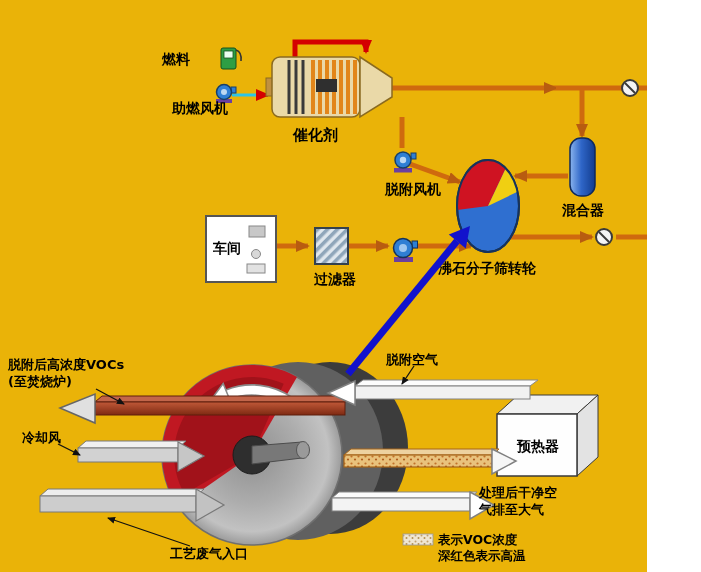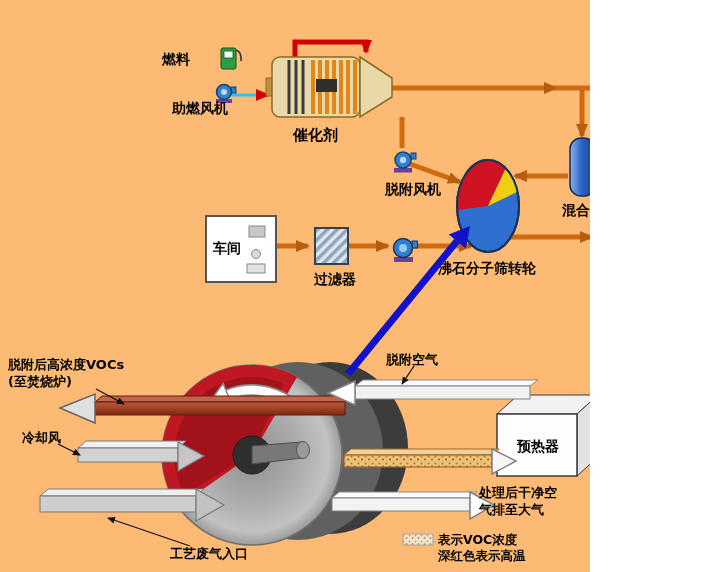--- a/index.html
+++ b/index.html
@@ -1,16 +1,16 @@
 <!DOCTYPE html>
 <html><head>
 <meta charset="utf-8">
 <style>
   html,body{margin:0;padding:0;background:#fff;}
-  .stage{position:relative;width:590px;height:572px;background:#fdba74;overflow:hidden;text-align:right;}
+  .stage{position:relative;width:647px;height:572px;background:#eab308;overflow:hidden;text-align:right;}
   svg{position:absolute;left:0;top:0;}
   .lbl{font:bold 14px "DejaVu Sans",sans-serif;fill:#000;}
   .s13{font-size:13px;}
   .s12{font-size:12.5px;}
   .lbl-cat{font-size:15px;}
 </style>
 </head>
 <body>
 
 <div class="stage">

